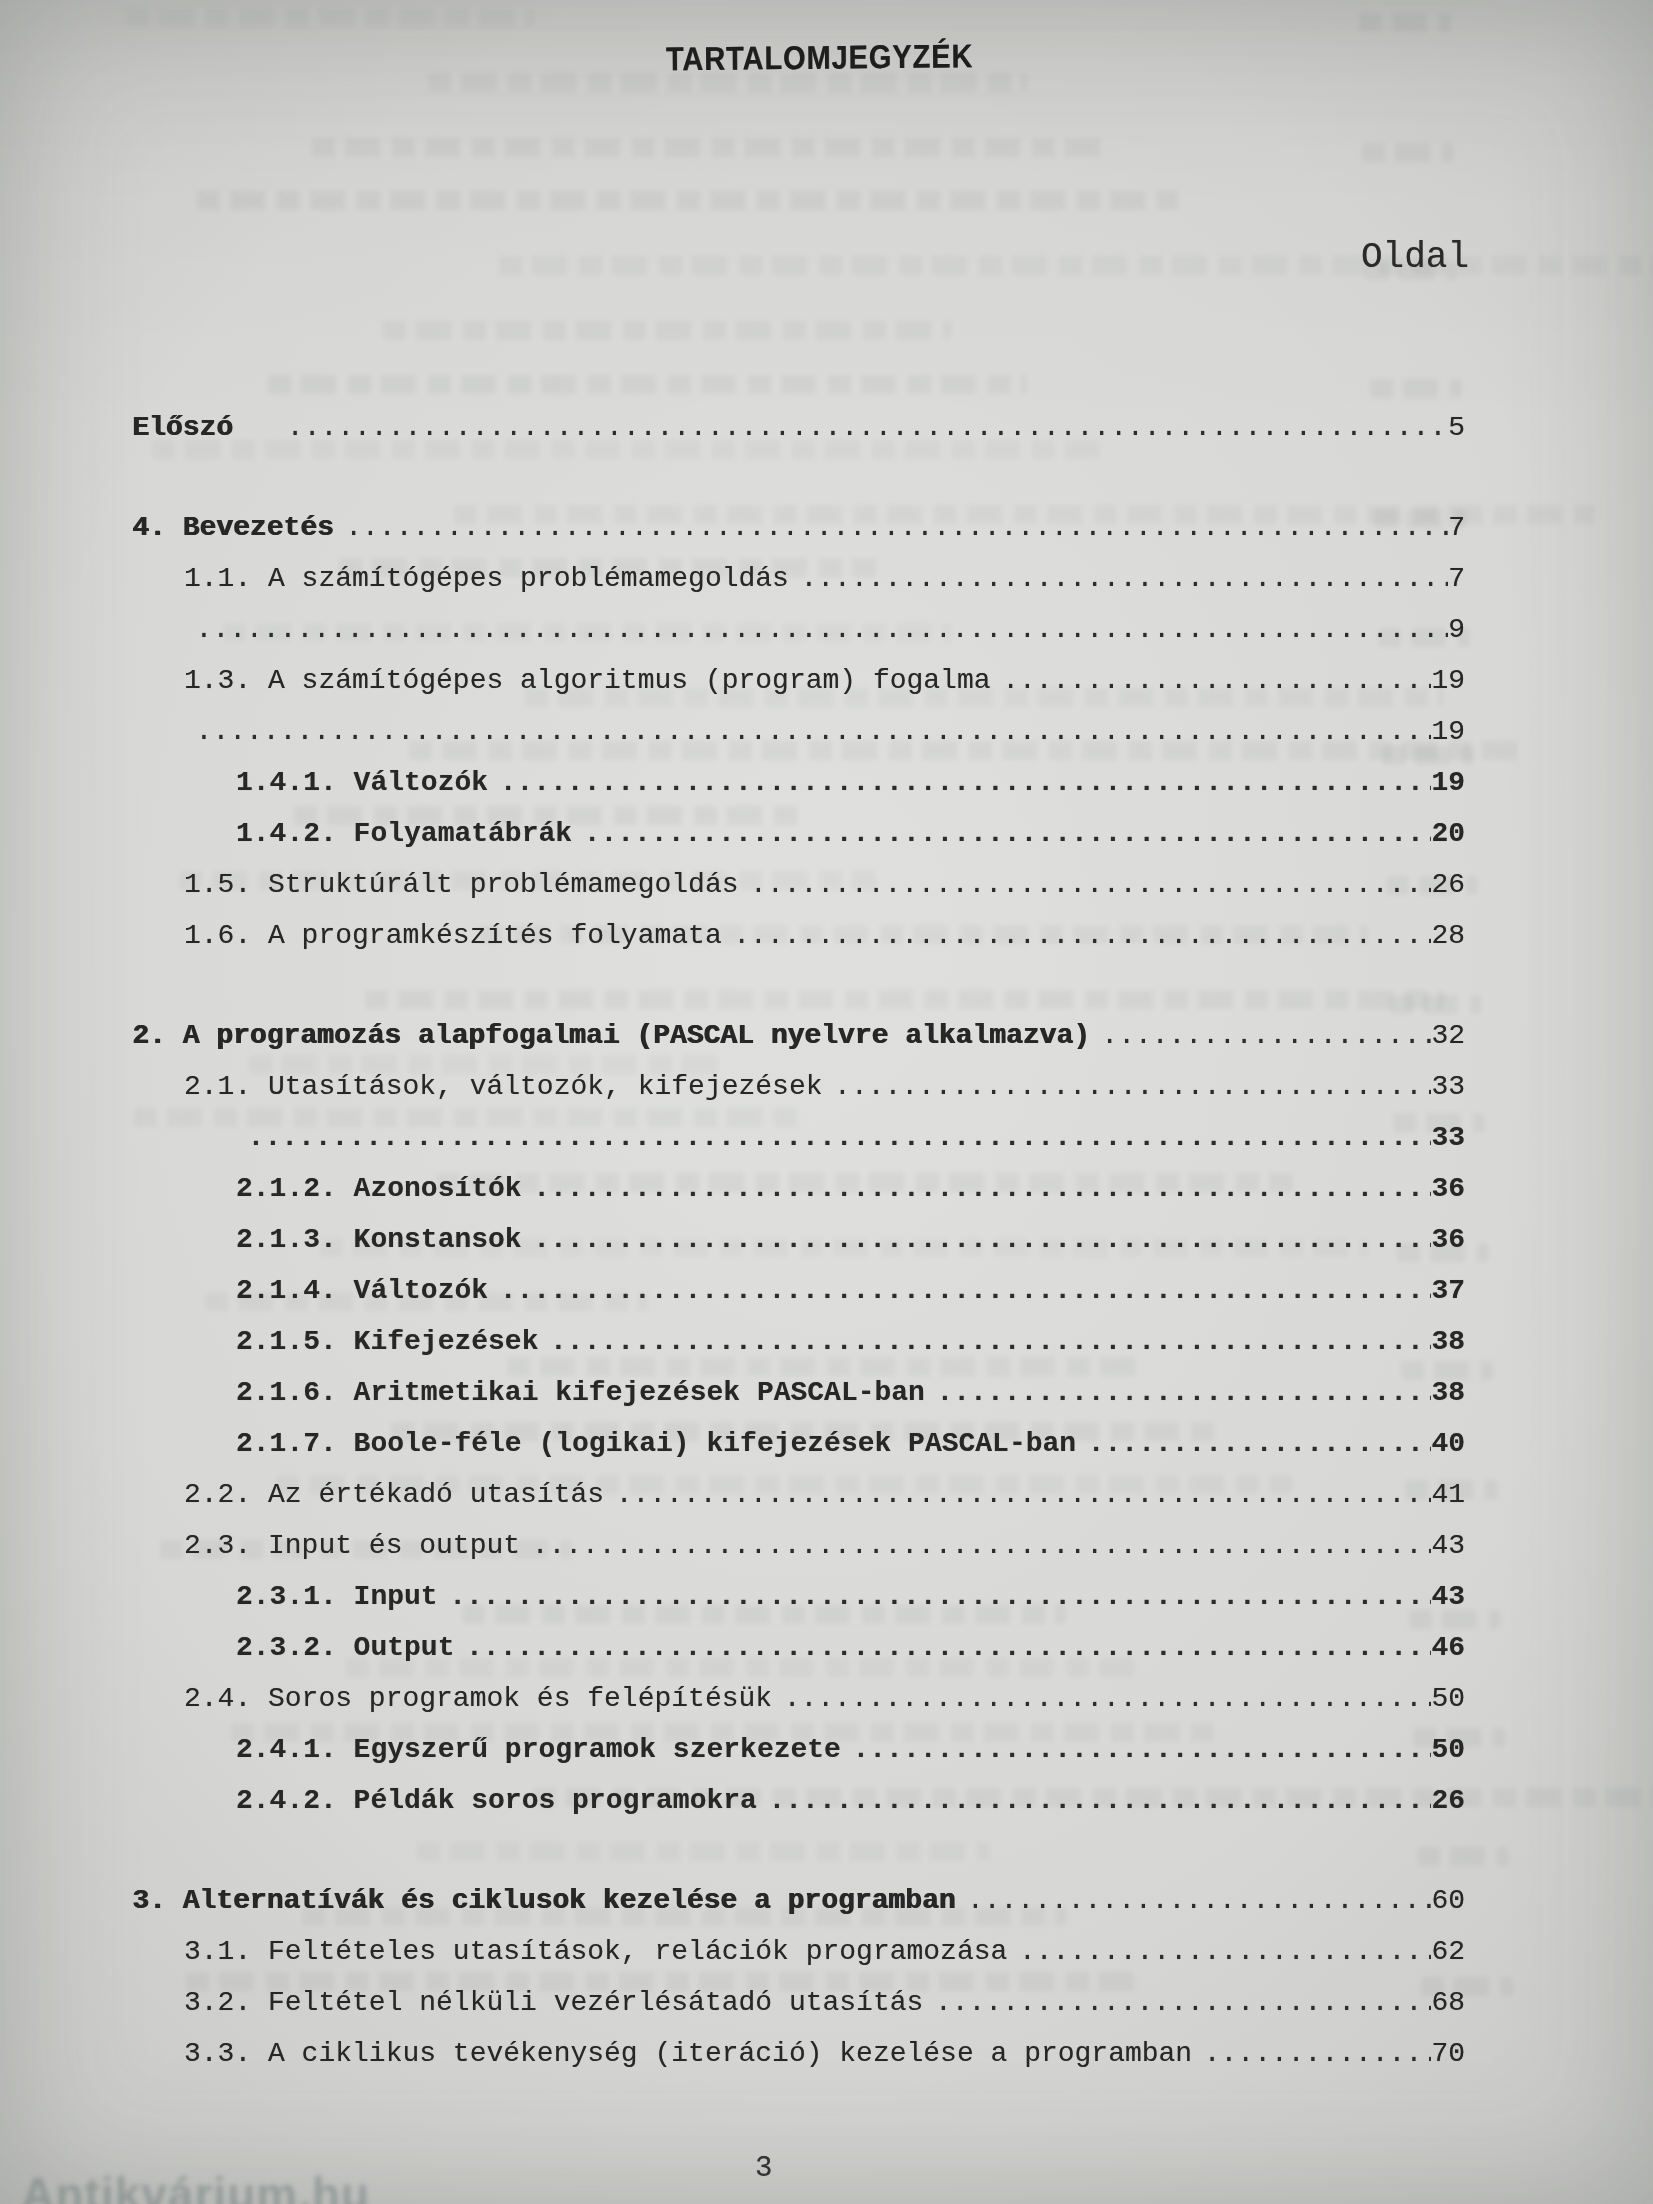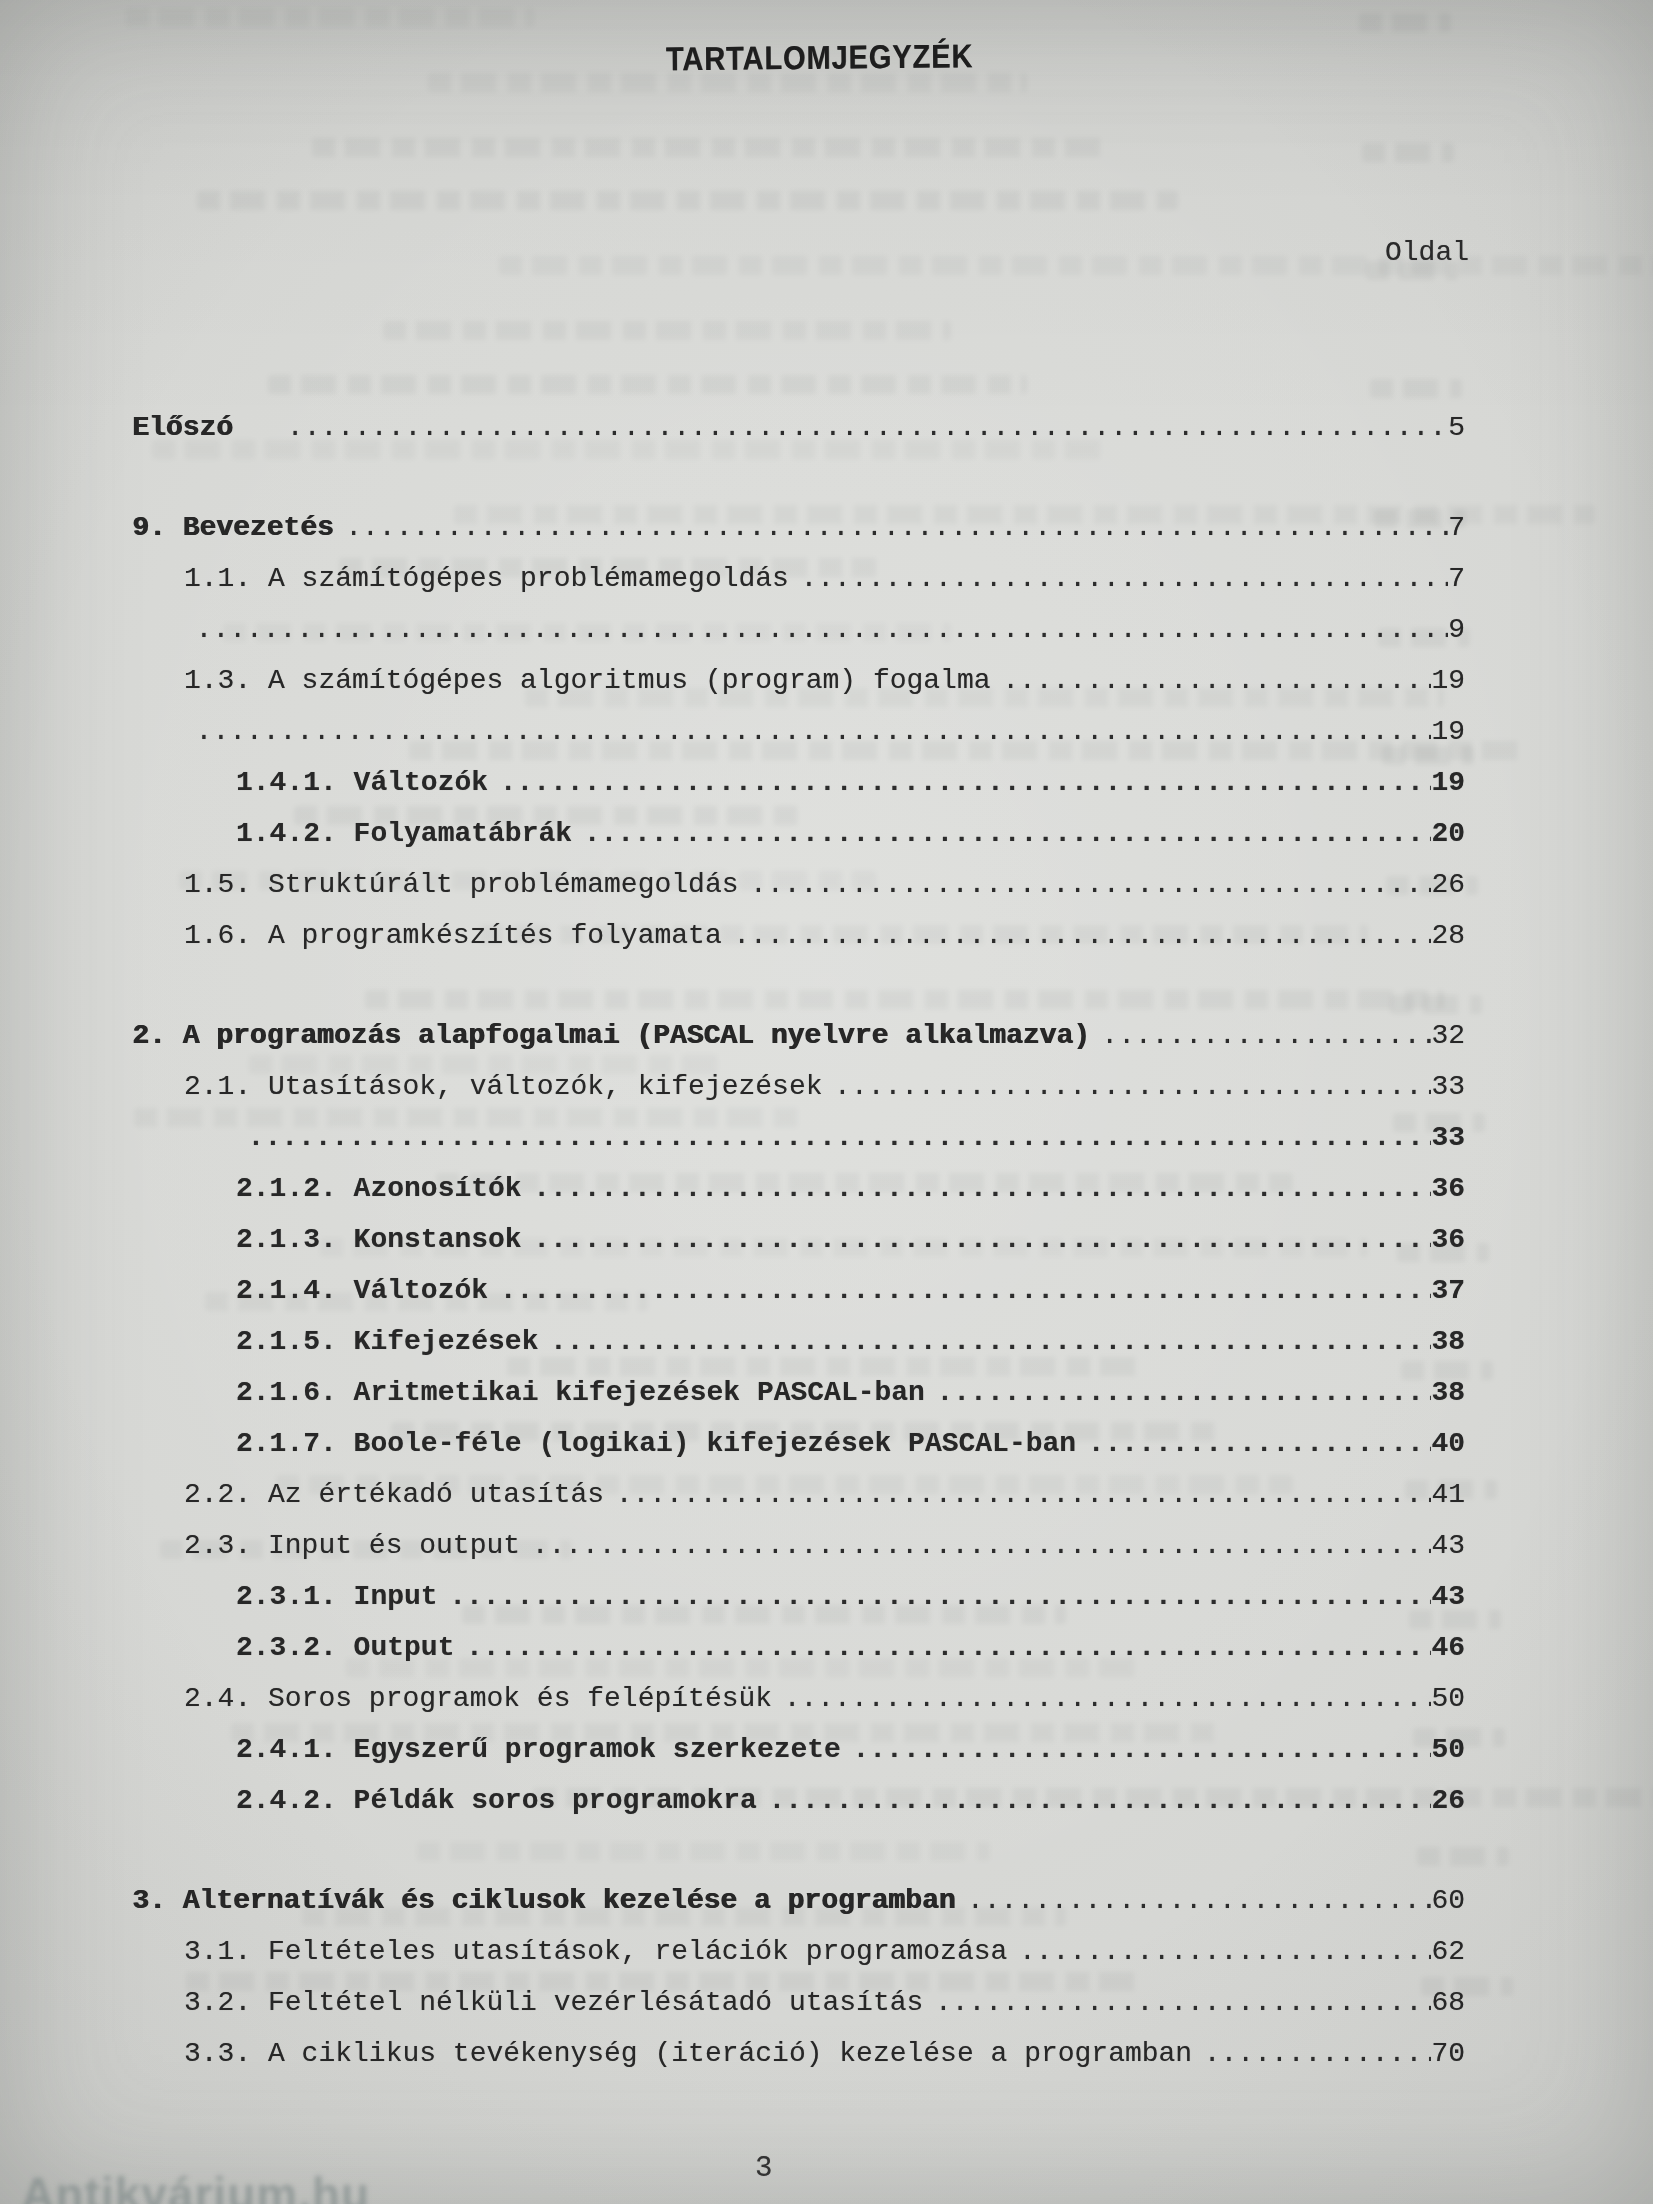--- a/index.html
+++ b/index.html
@@ -24,21 +24,21 @@
   .title{
     position:absolute;top:39px;left:131px;width:1333px;
     text-align:center;padding-left:50px;box-sizing:border-box;
     font-family:"Liberation Sans","DejaVu Sans",sans-serif;
     font-weight:700;font-size:33px;letter-spacing:1px;color:#1e1e1e;
     transform:scaleX(0.88) rotate(-0.5deg);
     text-shadow:0.5px 0 0 rgba(20,20,20,0.6);
   }
   .oldal{
     position:absolute;top:237px;right:185px;
-    font-size:28px;color:#2a2a2a;
+    font-size:36px;color:#2a2a2a;
     text-shadow:0 0 0.7px rgba(20,20,20,0.4);
   }
   .toc{
     position:absolute;top:402px;left:132px;right:189px;
     font-size:28px;
     text-shadow:0 0 0.7px rgba(25,25,25,0.4);
   }
   .row{display:flex;height:51px;line-height:51px;white-space:pre;}
   .row.gap{margin-top:49px;}
   .row.lvl-1{padding-left:52px;justify-content:center;}
@@ -129,21 +129,21 @@
 
   <div class="oldal">Oldal</div>
 
   <div class="toc">
       <div class="row lvl-0 bold">
     <span class="label">Előszó</span>
     <span class="leader" style="margin-left: 54px;">............................................................................................................................................</span>
     <span class="pagenum">5</span>
   </div>
       <div class="row lvl-0 bold gap">
-    <span class="label">9. Bevezetés</span>
+    <span class="label">4. Bevezetés</span>
     <span class="leader">............................................................................................................................................</span>
     <span class="pagenum">7</span>
   </div>
       <div class="row lvl-1">
     <span class="label">1.1. A számítógépes problémamegoldás</span>
     <span class="leader">............................................................................................................................................</span>
     <span class="pagenum">7</span>
   </div>
       <div class="row lvl-1">
     <span class="leader">............................................................................................................................................</span>

